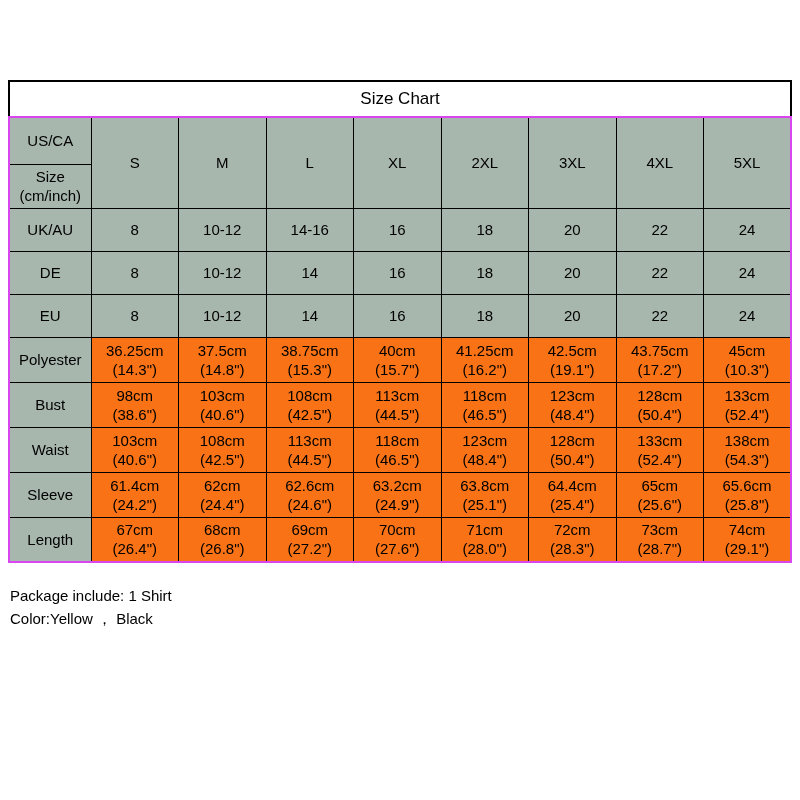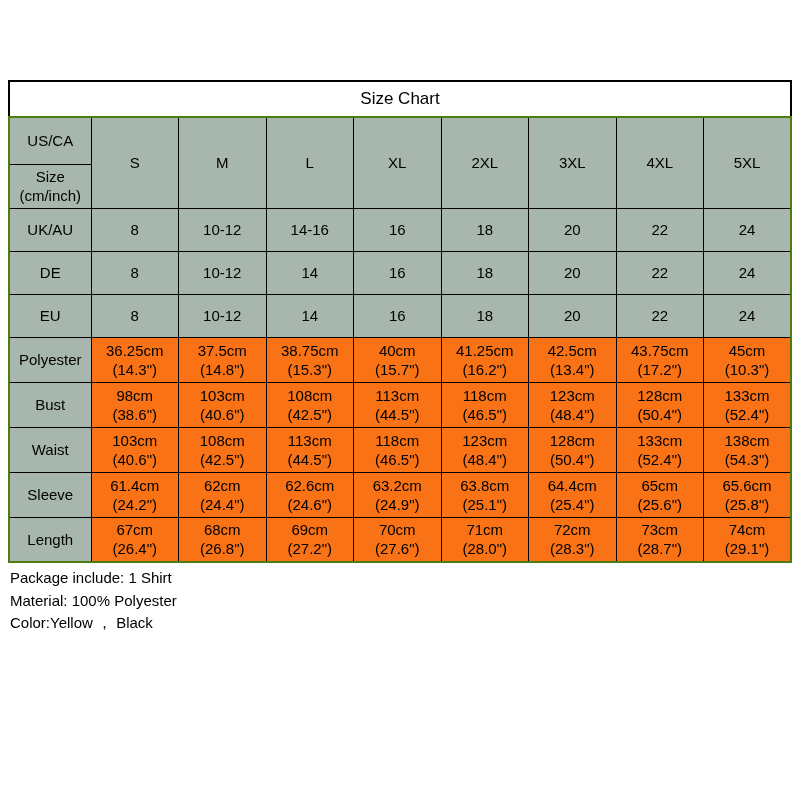--- a/index.html
+++ b/index.html
@@ -25,42 +25,42 @@
     height: 34px;
     line-height: 34px;
     text-align: center;
     font-size: 17px;
   }
   .size-table {
     border-collapse: collapse;
     table-layout: fixed;
     width: 100%;
     margin-top: -2px;
-    border: 2px solid #4d7c0f;
+    border: 2px solid #d946ef;
     padding-left: 29px;
   }
   .size-table td {
     border: 1px solid #000;
     text-align: center;
     vertical-align: middle;
     font-size: 15px;
     padding: 0;
     line-height: 19px;
     overflow: hidden;
   }
   .c-label { width: 82px; }
   .hdr { background: var(--hdr, #a8b7ae); }
   .pre { white-space: pre-line; }
   .val { background: #f97316; }
   tr.r-head    { height: 47px; }
   tr.r-corner2 { height: 44px; }
   tr.r-size    { height: 43px; }
   tr.r-measure { height: 45px; }
   .footer {
-    padding: 4px 0 0 2px;
+    padding: 22px 0 0 2px;
     font-size: 15px;
     line-height: 22.5px;
   }
   .footer div { white-space: normal; }
 </style>
 </head>
 <body>
 
 <div class="page">
 
@@ -126,21 +126,21 @@
 (14.3")</td>
           <td class="val pre">37.5cm
 (14.8")</td>
           <td class="val pre">38.75cm
 (15.3")</td>
           <td class="val pre">40cm
 (15.7")</td>
           <td class="val pre">41.25cm
 (16.2")</td>
           <td class="val pre">42.5cm
-(13.4")</td>
+(19.1")</td>
           <td class="val pre">43.75cm
 (17.2")</td>
           <td class="val pre">45cm
 (10.3")</td>
         </tr>
         <tr class="r-measure">
           <td class="hdr">Bust</td>
           <td class="val pre">98cm
 (38.6")</td>
           <td class="val pre">103cm
@@ -213,17 +213,16 @@
           <td class="val pre">73cm
 (28.7")</td>
           <td class="val pre">74cm
 (29.1")</td>
         </tr>
       </tbody>
   </table>
 
   <div class="footer">
     <div>Package include: 1 Shirt</div>
-    <div>Material: 100% Polyester</div>
     <div>Color:Yellow ， Black</div>
   </div>
 
 </div>
 
 </body></html>

